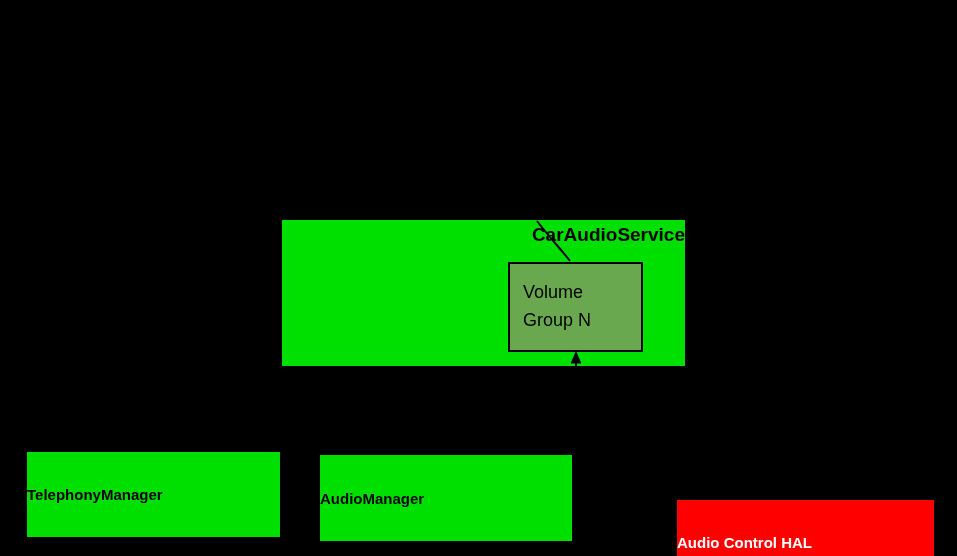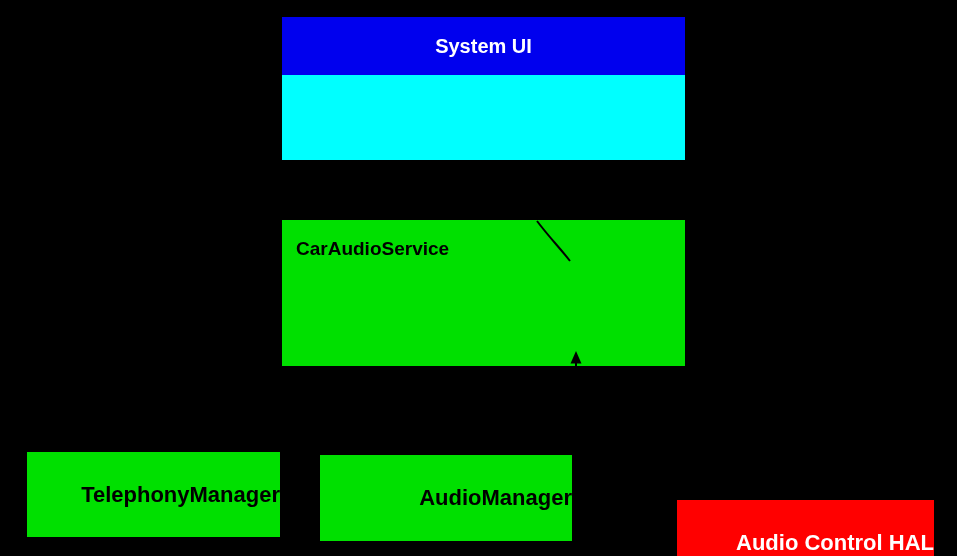--- a/index.html
+++ b/index.html
@@ -36,23 +36,24 @@
   }
   #system-ui .body {
     height: 85px;
   }
   
   #car-audio-service {
     left: 282px;
     top: 220px;
     width: 403px;
     height: 146px;
-    padding: 18px 0 0 14px;
+    padding: 4px 0 0 14px;
     font-weight: bold;
     font-size: 19px;
+    text-align: right;
   }
   
   #volume-group {
     left: 508px;
     top: 262px;
     width: 135px;
     height: 90px;
     border: 2px solid #000000;
     display: flex;
     align-items: center;
@@ -61,53 +62,50 @@
   }
   #volume-group .label {
     display: inline-block;
     width: 100px;
     margin-left: 13px;
   }
   
   .bottom-box {
     display: flex;
     align-items: center;
-    justify-content: flex-end;
+    justify-content: flex-start;
     font-weight: bold;
-    font-size: 22px;
+    font-size: 15px;
   }
   #telephony-manager { left: 27px;  top: 452px; width: 253px; height: 85px; }
   #audio-manager     { left: 320px; top: 455px; width: 252px; height: 86px; }
   #audio-control-hal { left: 677px; top: 452px; width: 257px; height: 85px; margin-top: 48px; }
   
   #connector-overlay {
     position: absolute;
     left: 0;
     top: 0;
     width: 957px;
     height: 556px;
     pointer-events: none;
   }
 </style>
 </head>
 <body>
 
 <div id="canvas" style="background-color: rgb(0, 0, 0);">
 
-  <div class="node" id="system-ui">
-    <div class="header" style="background-color: rgb(0, 0, 238);">
-      <span style="color: rgb(255, 255, 255);">System UI</span>
-    </div>
-    <div class="body" style="background-color: rgb(0, 255, 255);"></div>
-  </div>
 
   <div class="node" id="car-audio-service" style="background-color: rgb(0, 224, 0);">
     <span style="color: rgb(0, 0, 0);">CarAudioService</span>
   </div>
 
+  <div class="node" id="volume-group" style="background-color: rgb(106, 168, 79);">
+    <span class="label" style="color: rgb(0, 0, 0);">Volume Group N</span>
+  </div>
 
   <div class="node bottom-box" id="telephony-manager" style="background-color: rgb(0, 224, 0);">
     <span style="color: rgb(0, 0, 0);">TelephonyManager</span>
   </div>
 
   <div class="node bottom-box" id="audio-manager" style="background-color: rgb(0, 224, 0);">
     <span style="color: rgb(0, 0, 0);">AudioManager</span>
   </div>
 
   <div class="node bottom-box" id="audio-control-hal" style="background-color: rgb(255, 0, 0);">

